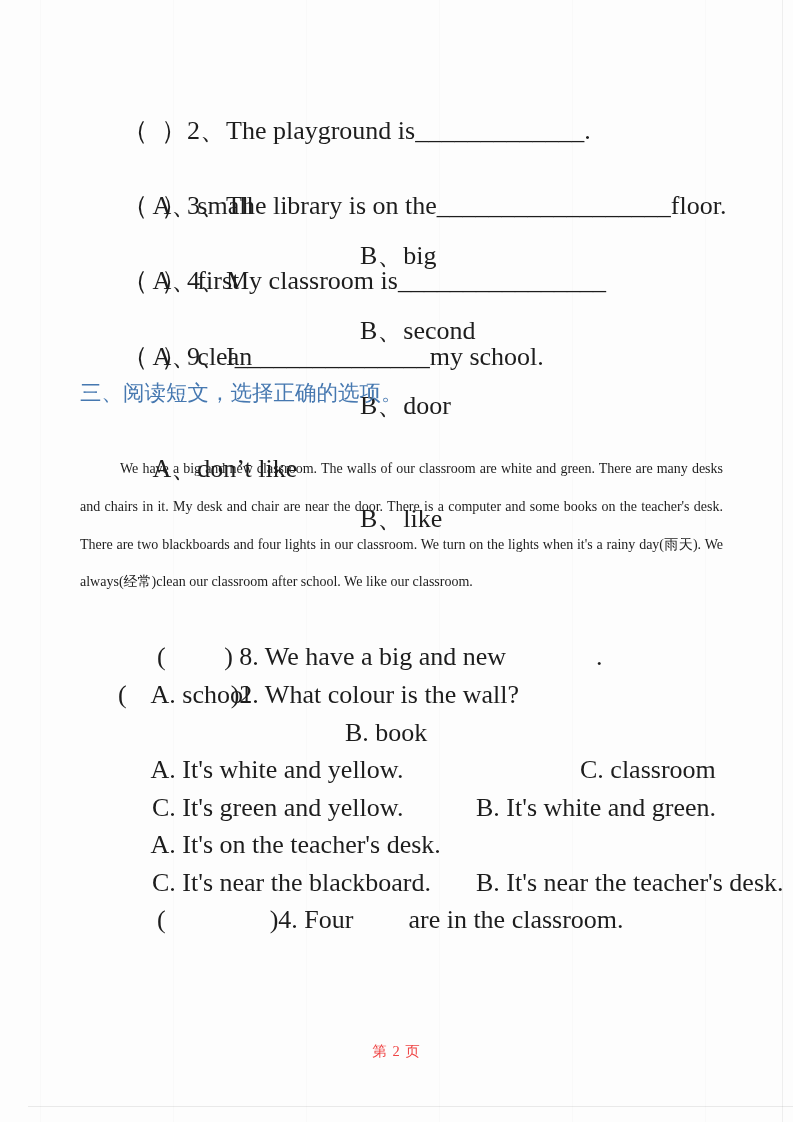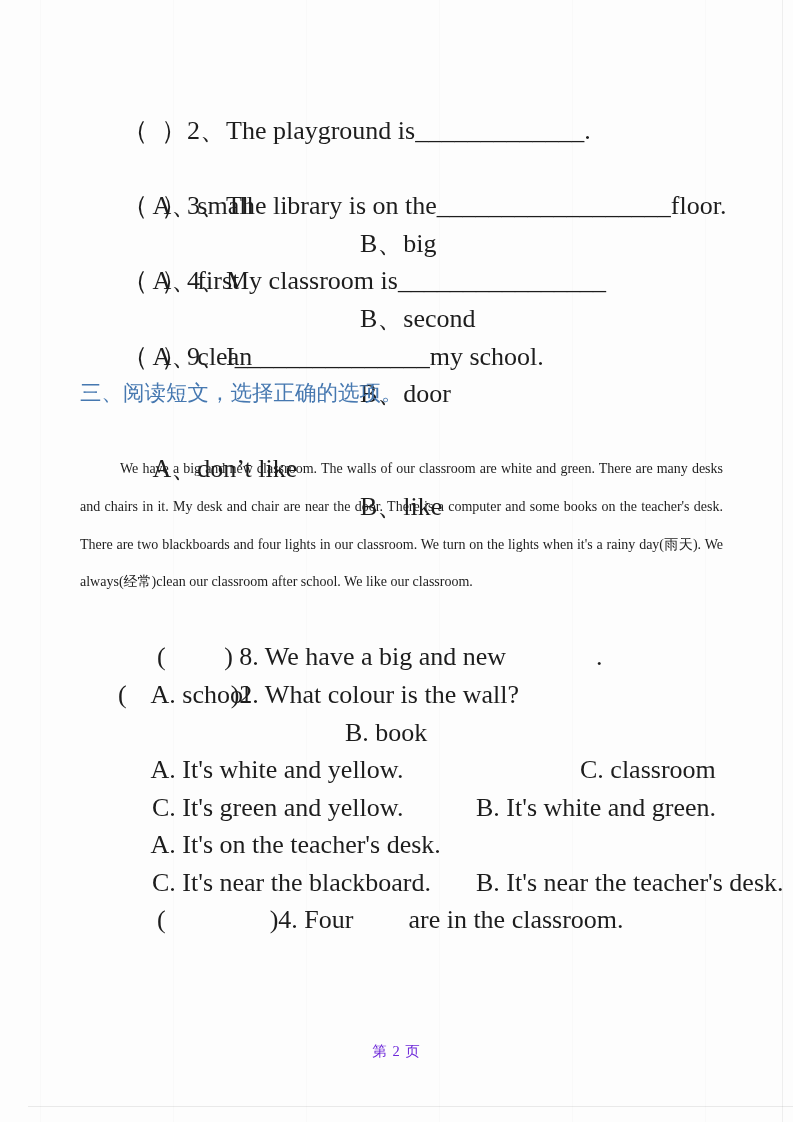--- a/index.html
+++ b/index.html
@@ -35,21 +35,21 @@
   .row {
     position: relative;
     height: 37.6px;
     line-height: 37.6px;
     font-size: 26px;
     white-space: pre;
   }
   
   .s2-stem { padding-left: 42px; }
   .s2-opts { padding-left: 35px; }
-  .s2-opts .opt-b { position: absolute; left: 280px; }
+  .s2-opts .opt-b { position: absolute; left: 280px; margin-top: 12px; }
   
   .heading { font-size: 21.5px; }
   
   .passage {
     margin: 0;
     font-size: 14px;
     line-height: 37.6px;
     text-align: justify;
     text-indent: 40px;
     white-space: normal;
@@ -133,14 +133,14 @@
     <div class="row s3-opts">
       <span class="opt-c">C. It's near the blackboard.</span>
     </div>
 
     <div class="row s3-stem">
       <span>(                )4. Four</span><span class="gap-q4"></span><span>are in the classroom.</span>
     </div>
 
   </div>
 
-  <div class="footer" style="color: #6d28d9;">第 2 页</div>
+  <div class="footer" style="color: #ef4444;">第 2 页</div>
 </div>
 
 </body></html>

